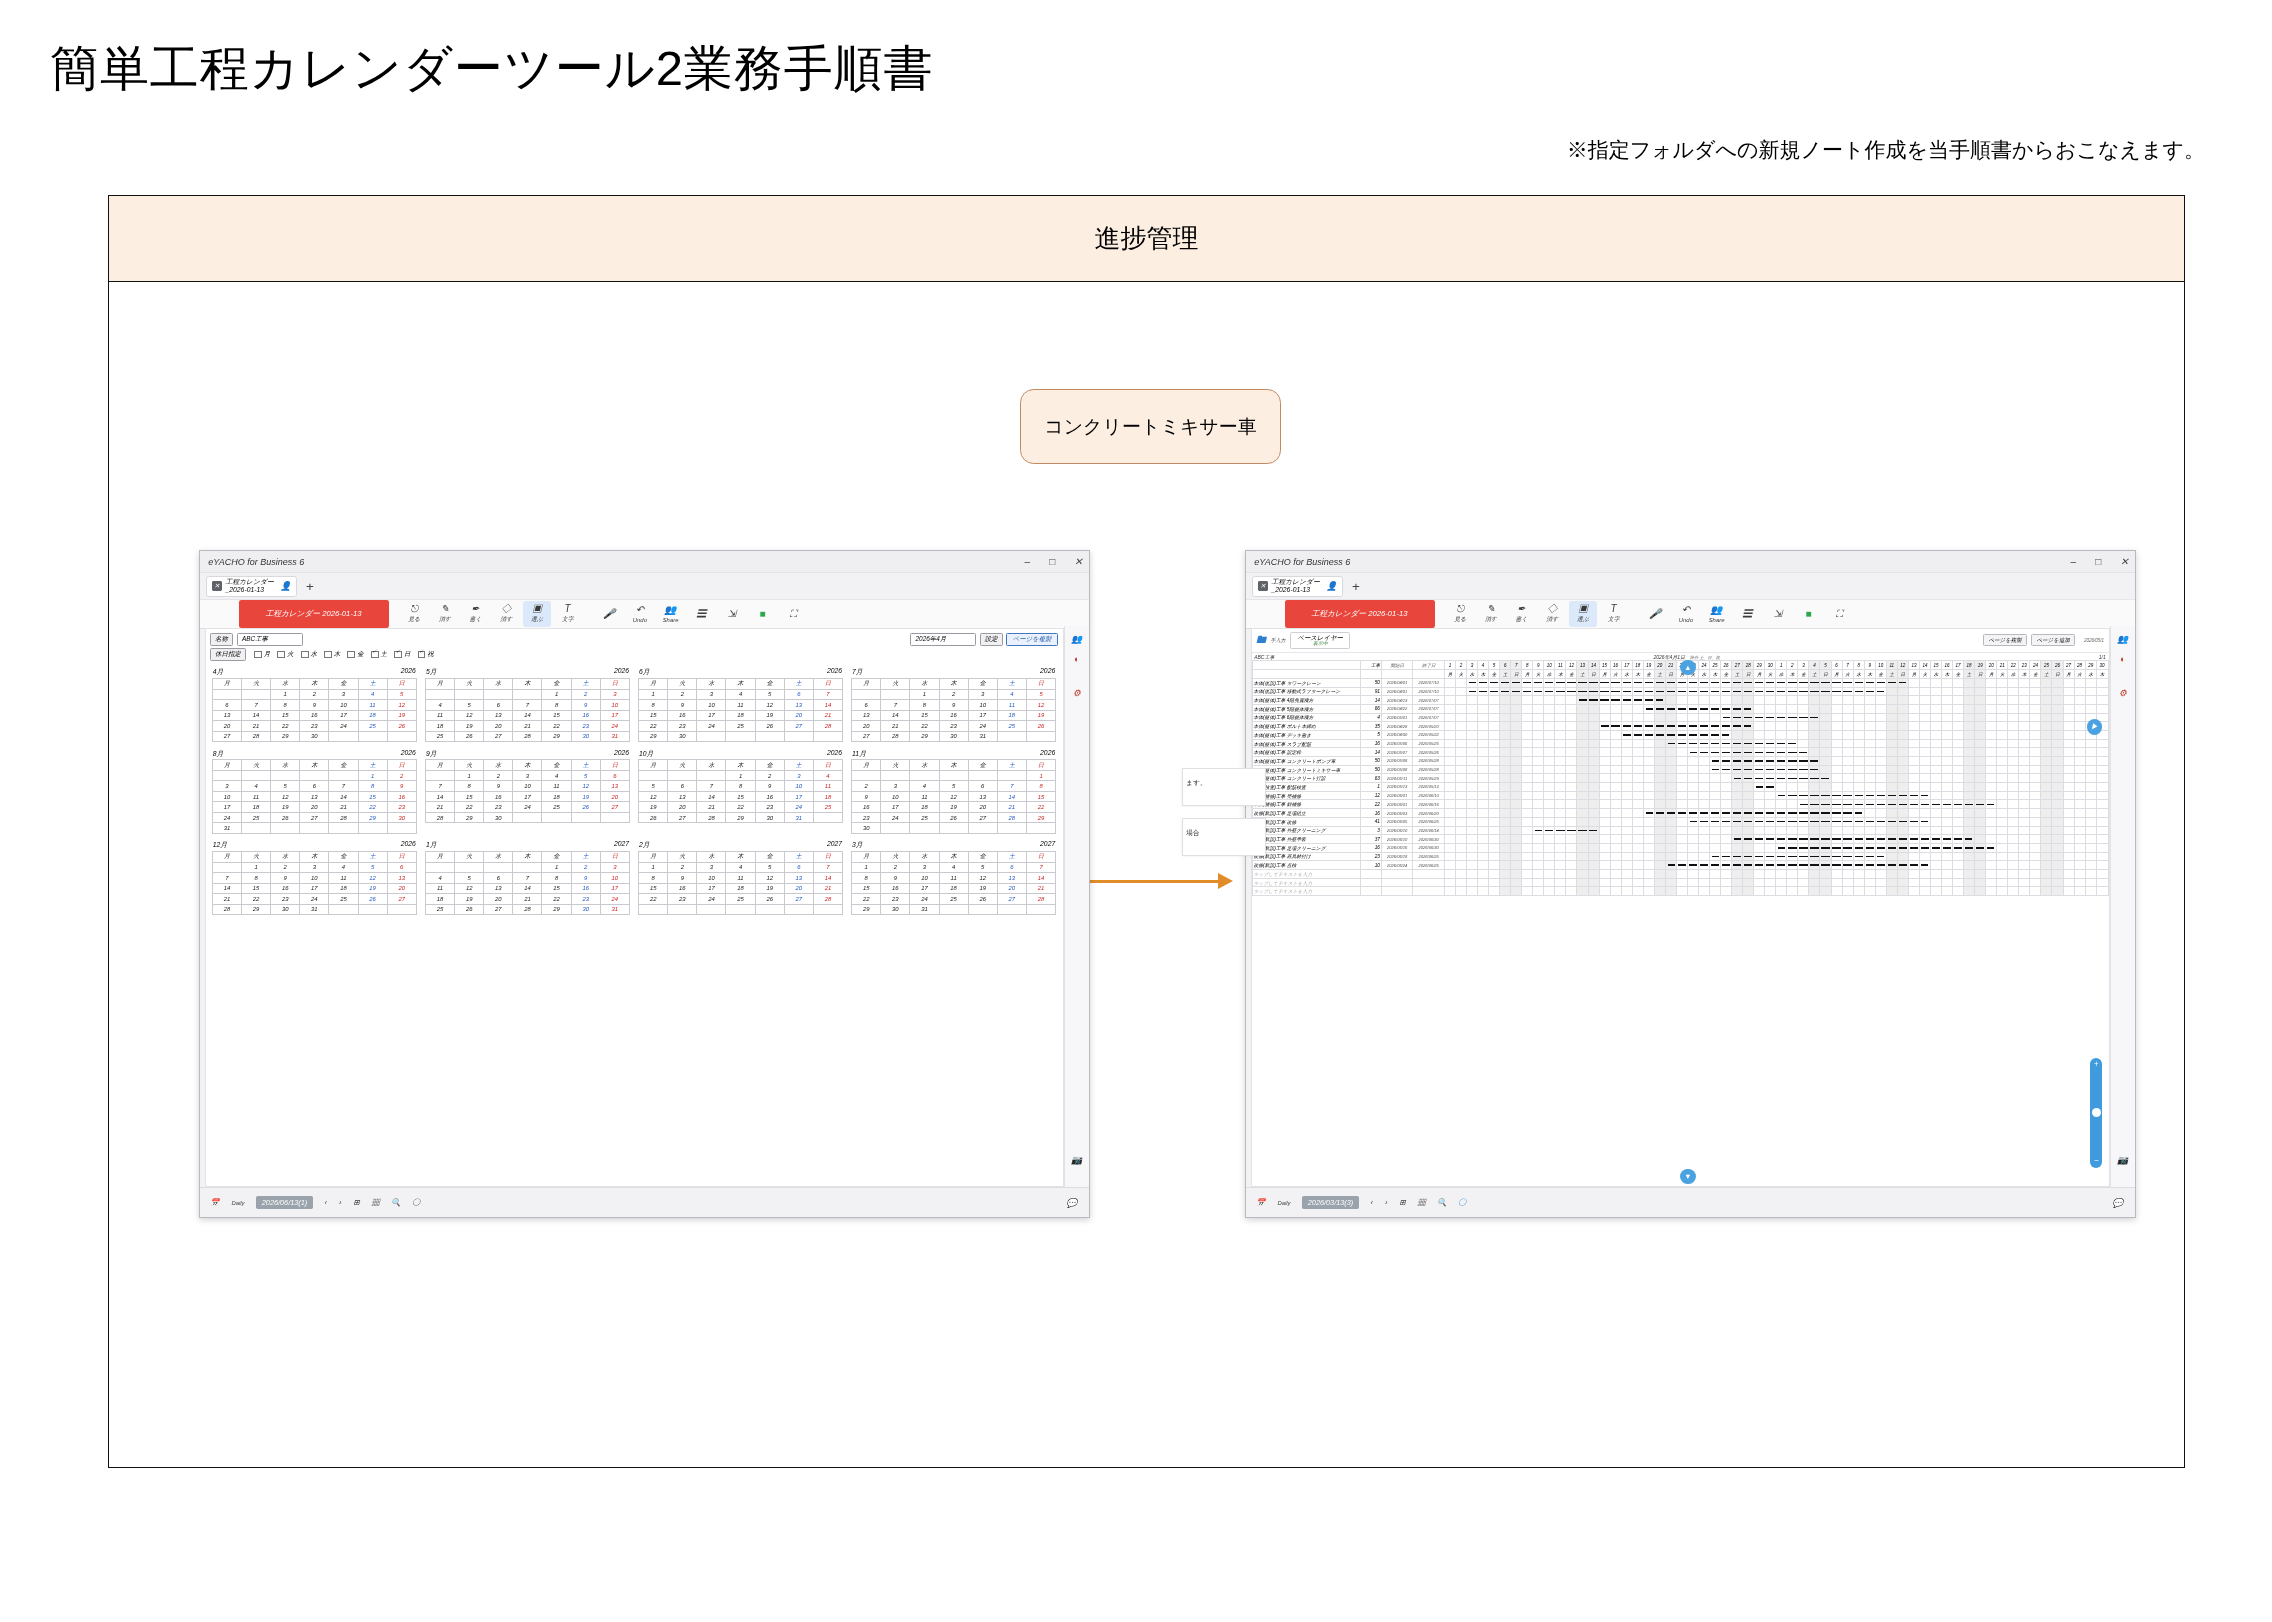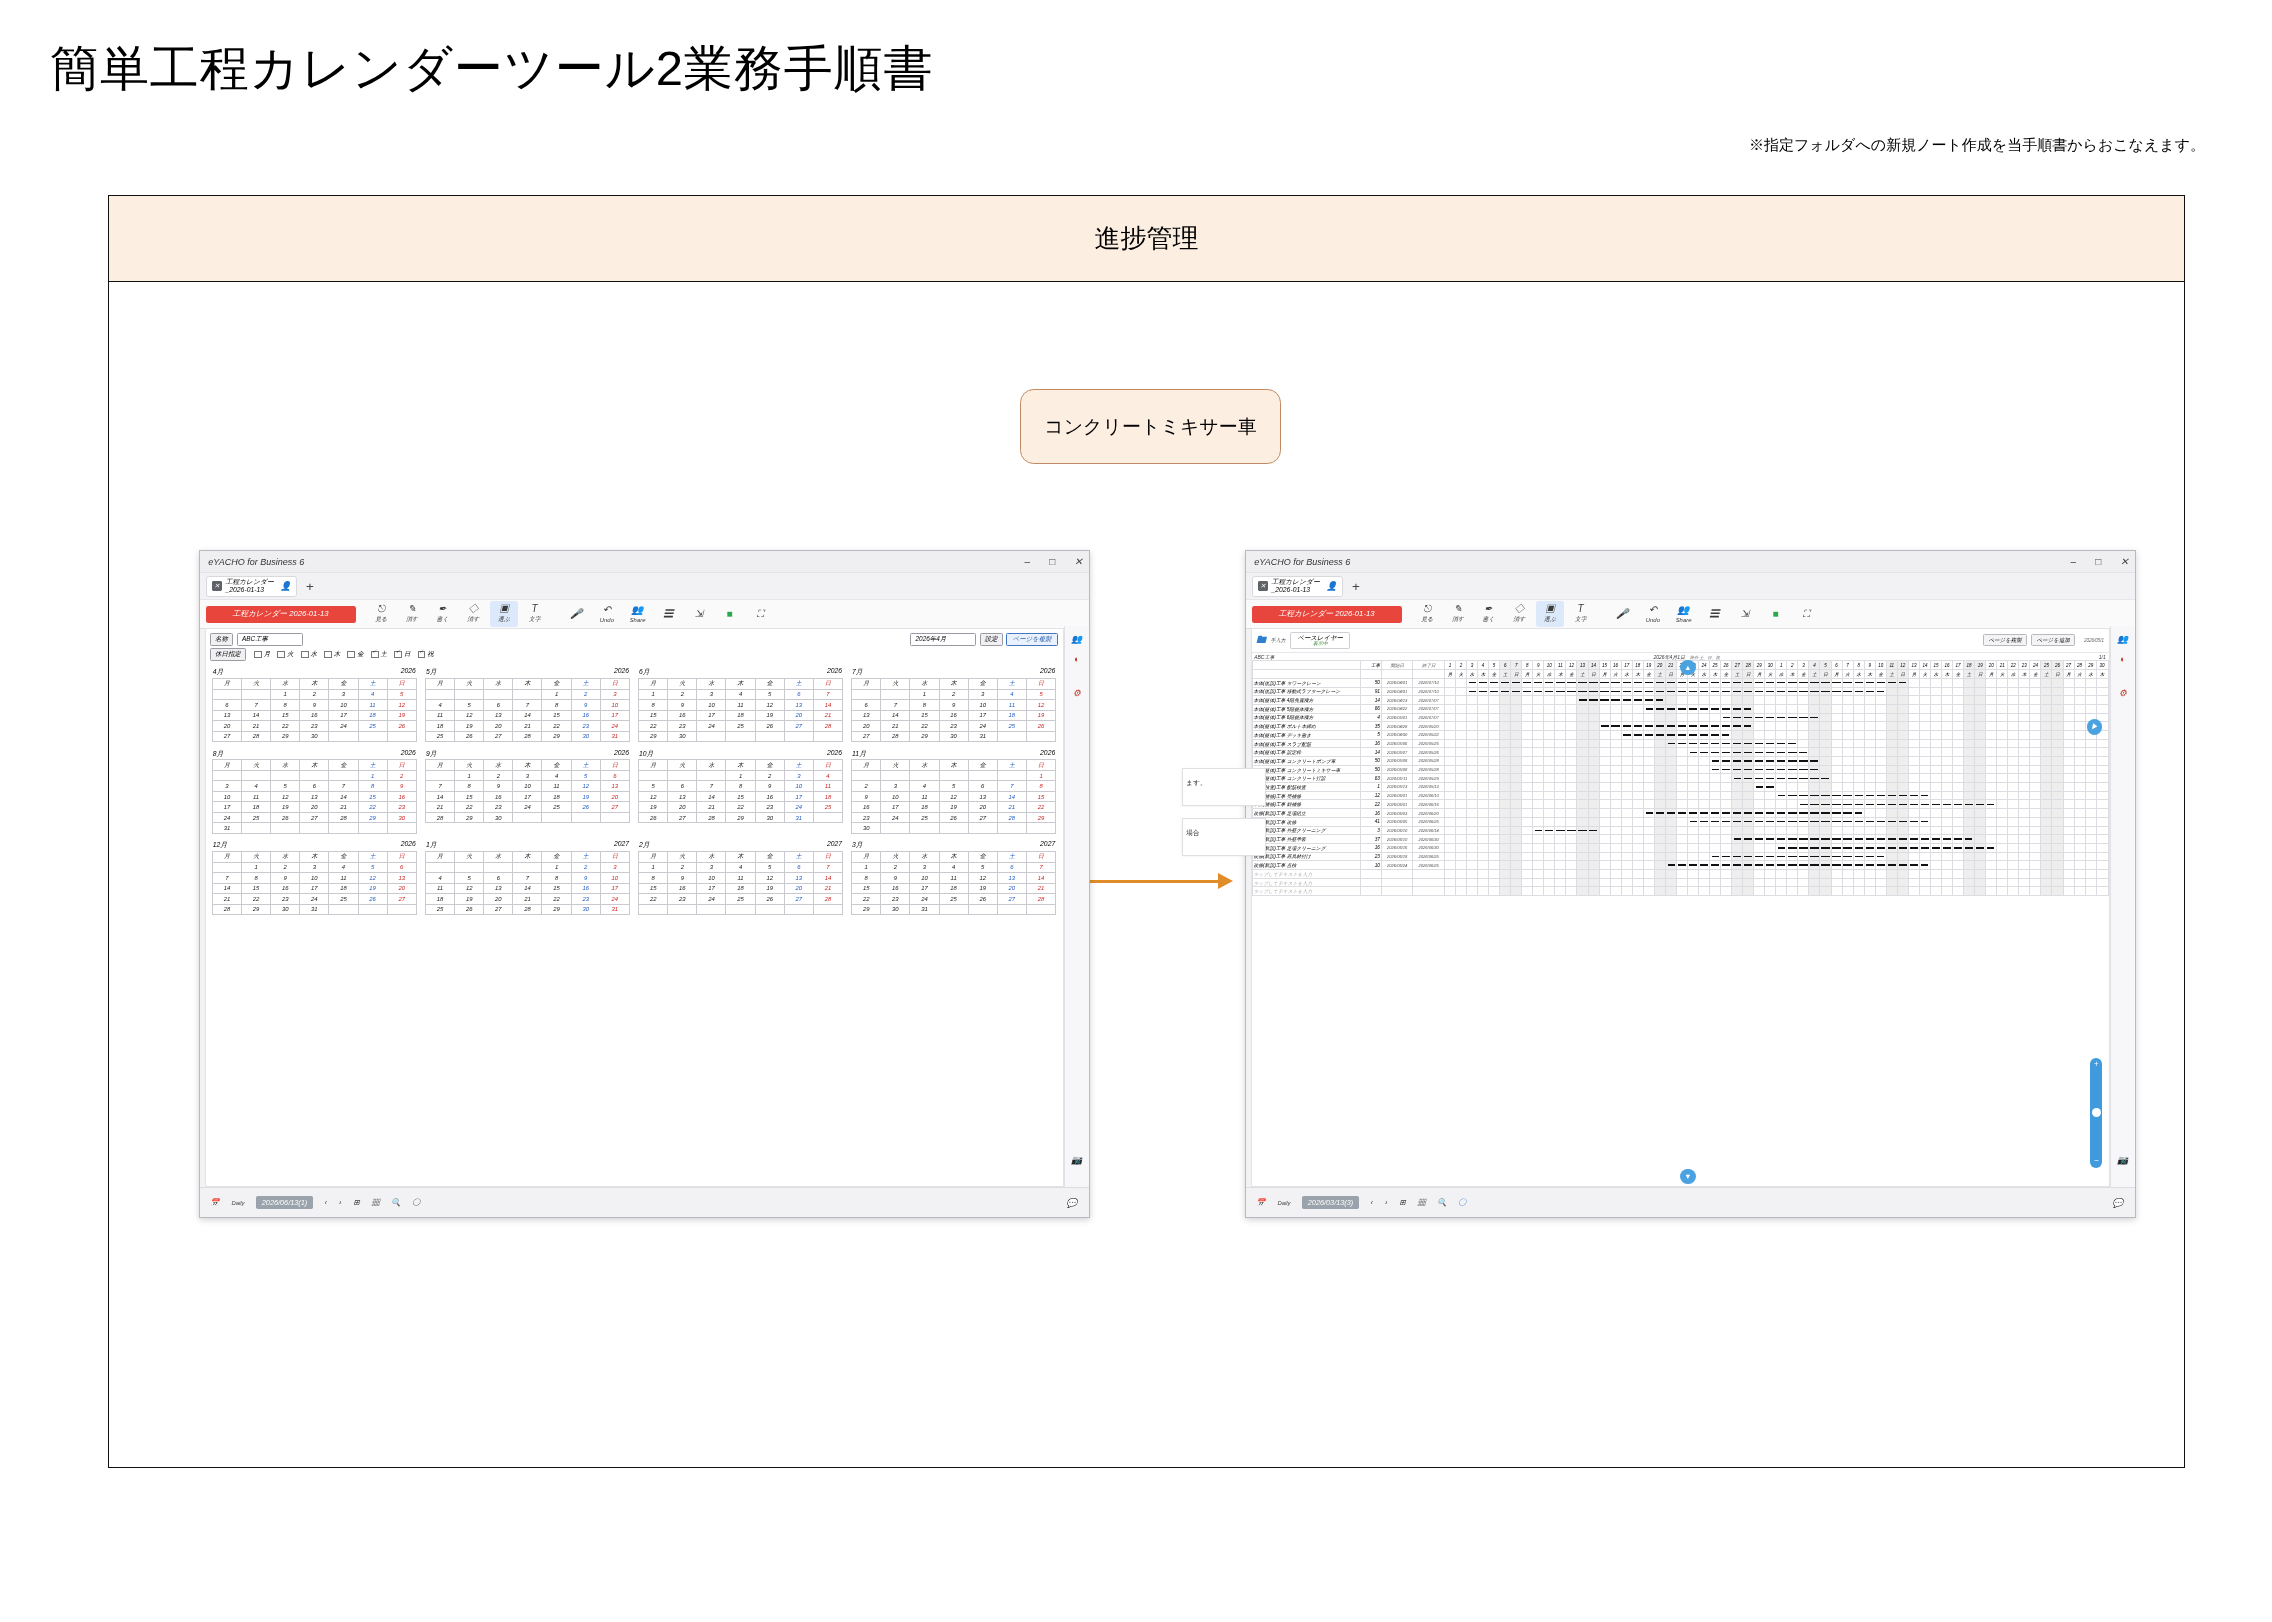--- a/index.html
+++ b/index.html
@@ -22,21 +22,21 @@
     left: 50px;
     top: 36px;
     font-size: 49px;
     letter-spacing: 0.9px;
     white-space: nowrap;
   }
   .page-note {
     position: absolute;
     right: 91px;
     top: 136px;
-    font-size: 15px;
+    font-size: 21px;
     white-space: nowrap;
   }
 
   
   .frame {
     position: absolute;
     left: 108px;
     top: 195px;
     width: 2077px;
     height: 1273px;
@@ -169,27 +169,28 @@
     border-bottom: 0.5px solid #dcdce1;
     display: flex;
     align-items: center;
     padding: 0 5.5px;
     gap: 2.7px;
   }
   .note-pill {
     background: #e8463c;
     color: #fff;
     border-radius: 2.3px;
-    height: 17px;
+    height: 28px;
     min-width: 150px;
     display: flex;
     align-items: center;
     justify-content: center;
     font-size: 7.7px;
     margin-right: 9px;
+    margin-left: 33px;
   }
   .tool {
     width: 28px;
     height: 25.5px;
     display: flex;
     flex-direction: column;
     align-items: center;
     justify-content: center;
     gap: 1.4px;
     font-size: 5.9px;

